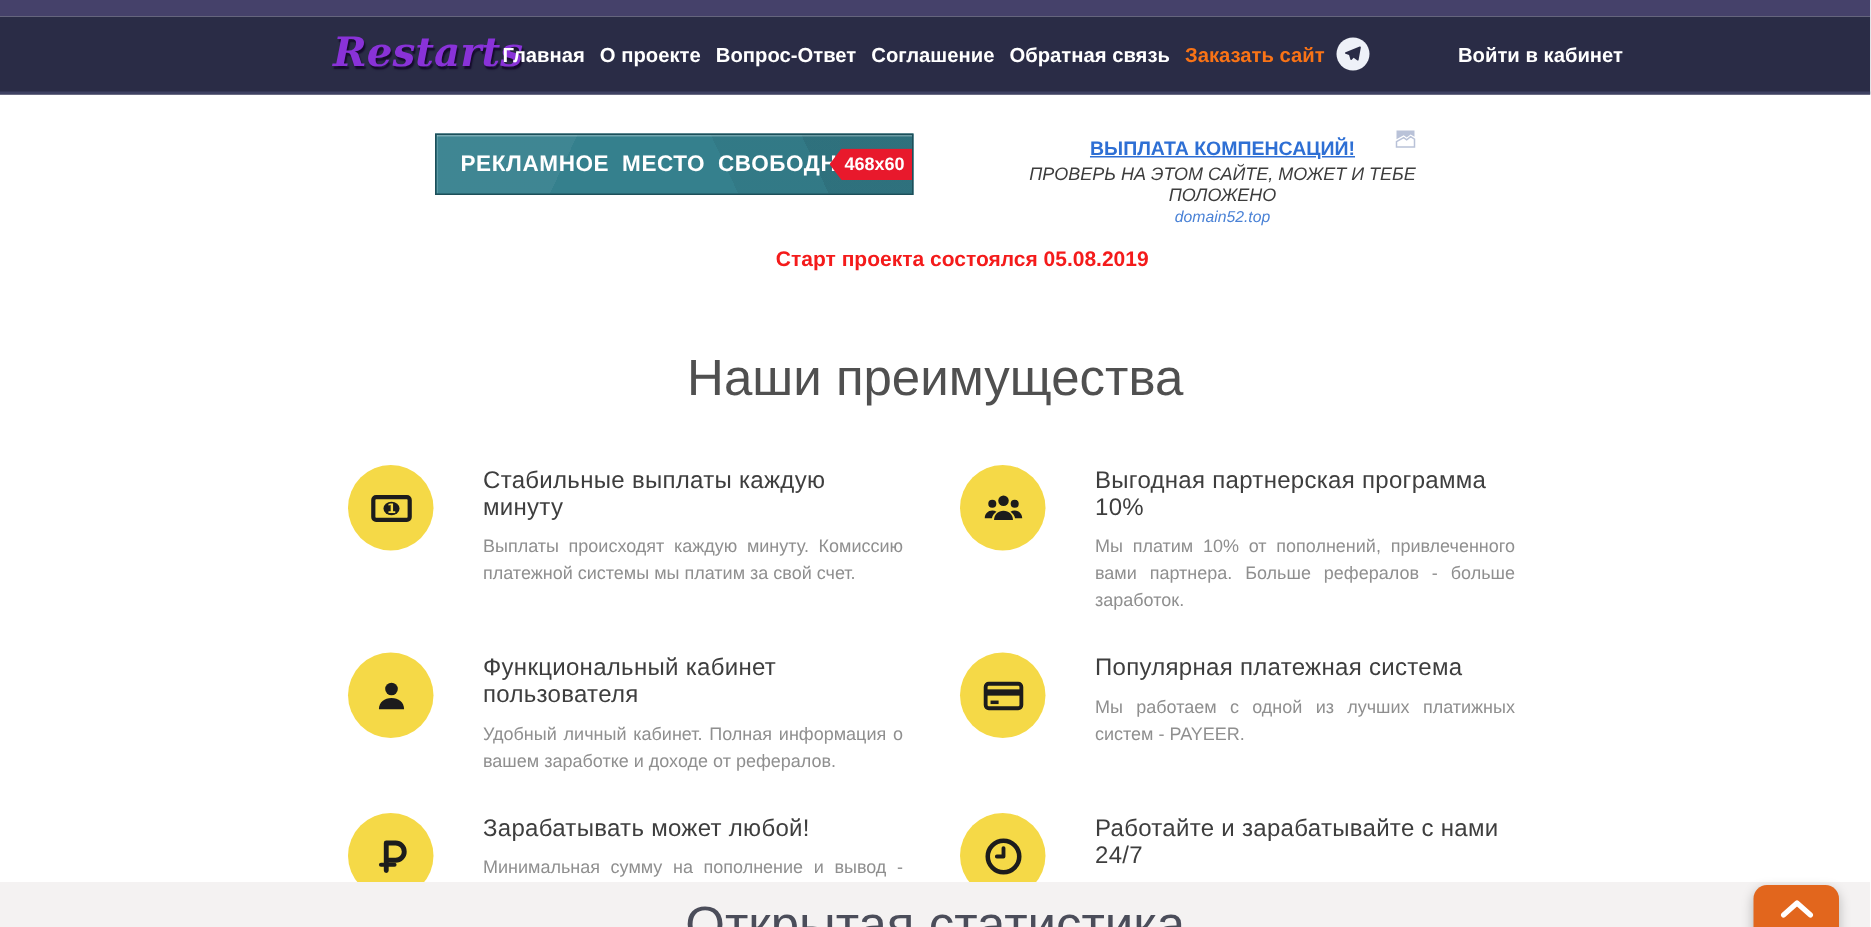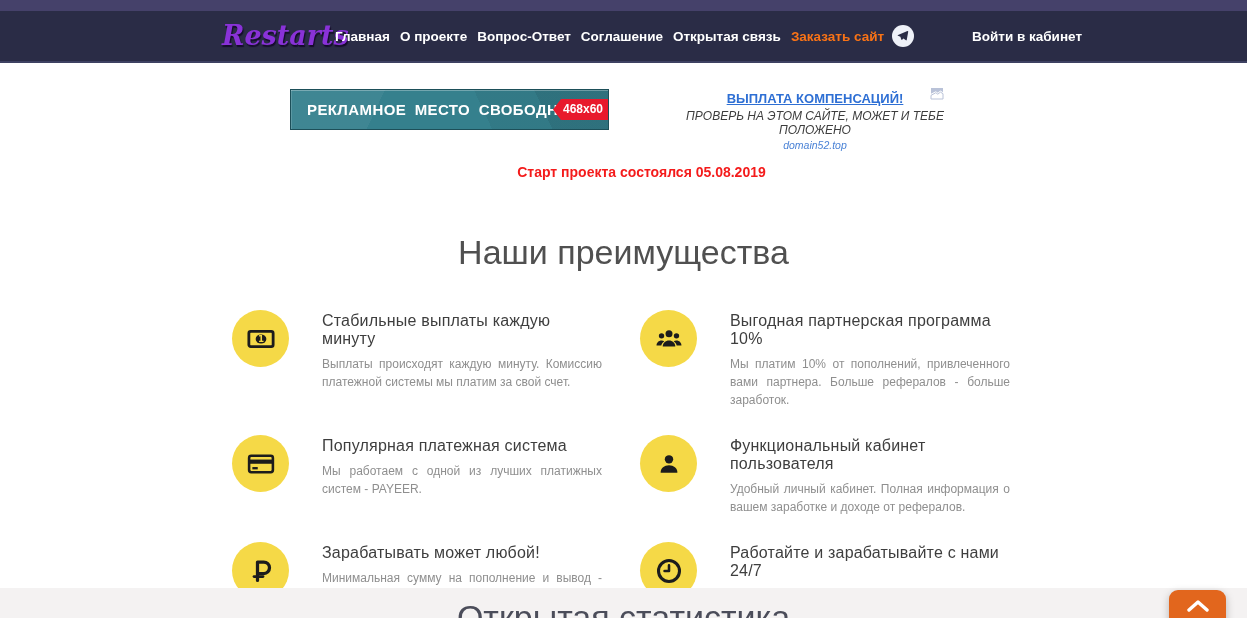--- a/index.html
+++ b/index.html
@@ -75,21 +75,21 @@
 
   <div class="topstrip"></div>
 
   <div class="navbar">
     <div class="logo">Restarts</div>
     <nav class="nav-menu">
       <span class="nav-item">Главная</span>
       <span class="nav-item">О проекте</span>
       <span class="nav-item">Вопрос-Ответ</span>
       <span class="nav-item">Соглашение</span>
-      <span class="nav-item">Открытая связь</span>
+      <span class="nav-item">Обратная связь</span>
       <span class="nav-item order">Заказать сайт</span>
       <span class="tg-circle">
         <svg width="12" height="12" viewBox="0 0 13 13">
           <path d="M11.3 1.1 1.1 5.3c-.5.2-.5.85 0 1.05l2.55.95 1 3.1c.12.4.62.5.92.2l1.4-1.4 2.7 1.95c.3.22.78.03.87-.37l1.62-8.9c.1-.52-.4-.95-.86-.78z" fill="#2a2c46"></path>
         </svg>
       </span>
     </nav>
     <div class="login">Войти в кабинет</div>
   </div>
 
@@ -143,47 +143,47 @@
         </svg>
       </div>
       <div class="ftext">
         <div class="ftitle">Выгодная партнерская программа 10%</div>
         <div class="fdesc">Мы платим 10% от пополнений, привлеченного вами партнера. Больше рефералов - больше заработок.</div>
       </div>
     </div>
 
     <div class="feature">
       <div class="ficon">
+        <svg width="28" height="28" viewBox="0 0 24 24" fill="#1c1c1c">
+          <circle cx="12" cy="8" r="3.6"></circle>
+          <path d="M4.8 19.5c0-4 3.2-6.4 7.2-6.4s7.2 2.4 7.2 6.4z"></path>
+        </svg>
+      </div>
+      <div class="ftext">
+        <div class="ftitle">Функциональный кабинет пользователя</div>
+        <div class="fdesc">Удобный личный кабинет. Полная информация о вашем заработке и доходе от рефералов.</div>
+      </div>
+    </div>
+
+    <div class="feature">
+      <div class="ficon">
         <svg width="28" height="28" viewBox="0 0 24 24">
           <rect x="1.8" y="5" width="20.4" height="14" rx="1.8" fill="none" stroke="#1c1c1c" stroke-width="2.2"></rect>
           <rect x="1.8" y="8.2" width="20.4" height="3.6" fill="#1c1c1c"></rect>
           <rect x="4.6" y="14.6" width="4.6" height="2" fill="#1c1c1c"></rect>
         </svg>
       </div>
       <div class="ftext">
         <div class="ftitle">Популярная платежная система</div>
         <div class="fdesc">Мы работаем с одной из лучших платижных систем - PAYEER.</div>
       </div>
     </div>
 
     <div class="feature">
       <div class="ficon">
-        <svg width="28" height="28" viewBox="0 0 24 24" fill="#1c1c1c">
-          <circle cx="12" cy="8" r="3.6"></circle>
-          <path d="M4.8 19.5c0-4 3.2-6.4 7.2-6.4s7.2 2.4 7.2 6.4z"></path>
-        </svg>
-      </div>
-      <div class="ftext">
-        <div class="ftitle">Функциональный кабинет пользователя</div>
-        <div class="fdesc">Удобный личный кабинет. Полная информация о вашем заработке и доходе от рефералов.</div>
-      </div>
-    </div>
-
-    <div class="feature">
-      <div class="ficon">
         <svg width="30" height="30" viewBox="0 0 24 24">
           <path d="M9.2 19.5V4.8h5a4.6 4.6 0 1 1 0 9.2H9.2" fill="none" stroke="#1c1c1c" stroke-width="2.6" stroke-linecap="round" stroke-linejoin="round"></path>
           <path d="M6.4 16.4h7.2" stroke="#1c1c1c" stroke-width="2.2" stroke-linecap="round"></path>
         </svg>
       </div>
       <div class="ftext">
         <div class="ftitle">Зарабатывать может любой!</div>
         <div class="fdesc">Минимальная сумму на пополнение и вывод - всего 1 рубль.</div>
       </div>
     </div>

